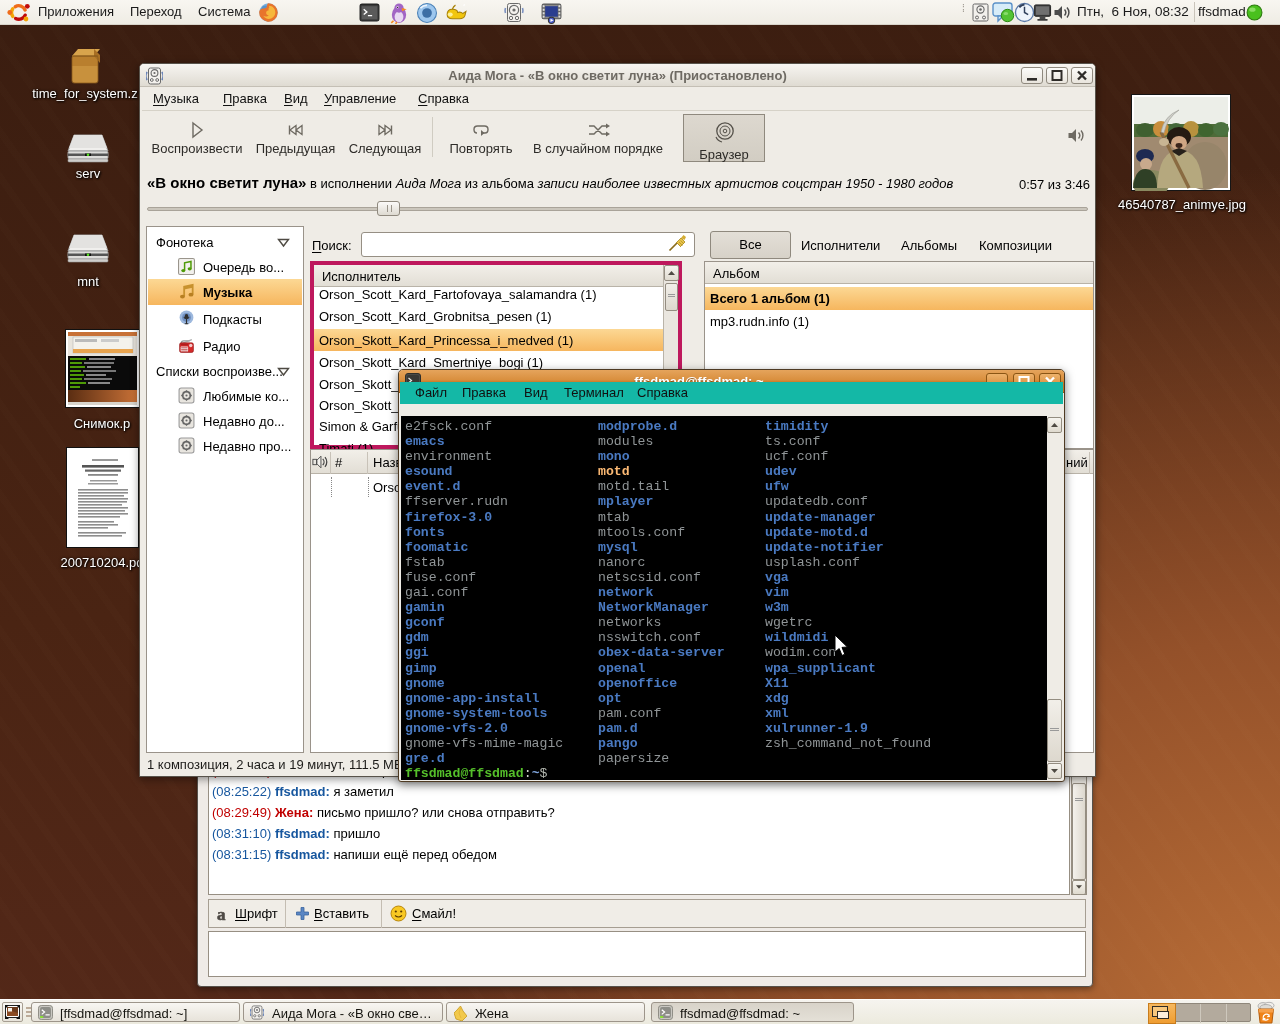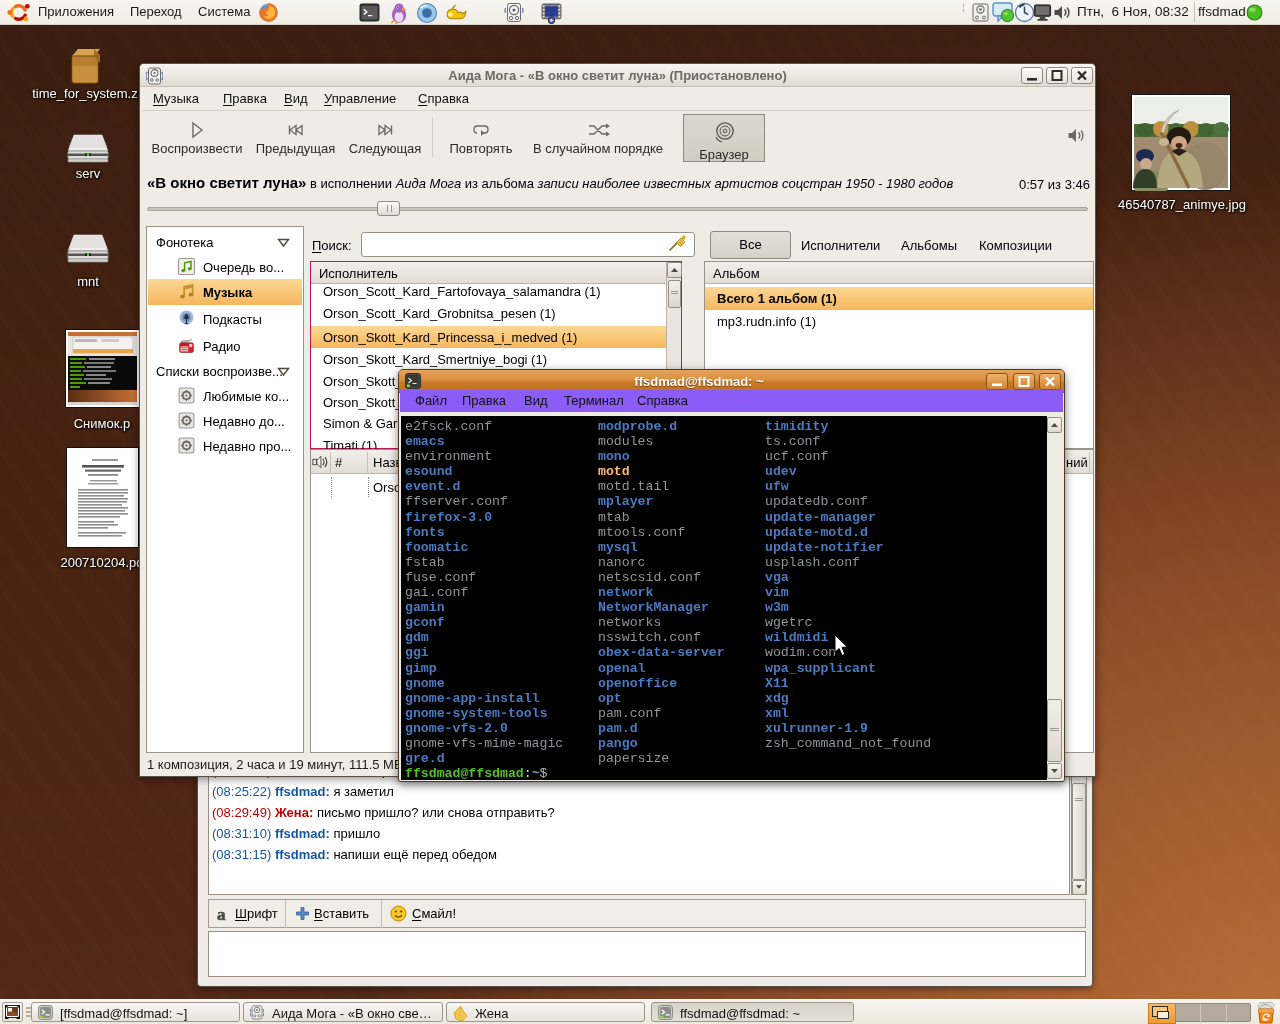--- a/index.html
+++ b/index.html
@@ -61,24 +61,24 @@
 .srow .ic { position:absolute; left:30px; top:4px; width:17px; height:17px; }
 .tri { position:absolute; right:12px; top:9px; }
 
 
 #music .srchlbl { position:absolute; left:172px; top:174px; }
 #music .srchbox { position:absolute; left:221px; top:168px; width:334px; height:25px; background:#fff; border:1px solid #968f84; border-radius:3px; }
 #music .tab-vse { position:absolute; left:570px; top:167px; width:81px; height:28px; background:linear-gradient(#e3dfd7,#d7d2c8); border:1px solid #8f897e; border-radius:3px; text-align:center; line-height:26px; }
 #music .tablbl { position:absolute; top:174px; }
 
 
-#artlist { position:absolute; left:170px; top:197px; width:372px; height:188px; background:#fff; border:1px solid #be185d; }
+#artlist { position:absolute; left:170px; top:197px; width:372px; height:188px; background:#fff; border:4px solid #be185d; }
 #alblist { position:absolute; left:564px; top:197px; width:390px; height:188px; background:#fff; border:1px solid #9a938a; }
 .lhead { position:absolute; left:0; right:0; top:0; height:22px; background:linear-gradient(#f2efe9,#e2ded5); border-bottom:1px solid #b9b3a8; }
-.lrow { position:absolute; left:0; right:0; height:22px; padding:4px 0 0 12px; white-space:nowrap; overflow:hidden;}
+.lrow { position:absolute; left:0; right:0; height:22px; padding:4px 0 0 5px; white-space:nowrap; overflow:hidden;}
 .sel { background:linear-gradient(#fcd894,#f6b65e); }
 
 
 #tracklist { position:absolute; left:170px; top:385px; width:784px; height:304px; background:#fff; border:1px solid #9a938a; }
 
 #music .statusbar { position:absolute; left:7px; top:693px; font-size:13px; color:#1c1b19; }
 
 
 #chat { left:197px; top:740px; width:896px; height:247px; z-index:10;
   background:#efebe7; border:1px solid #56514b; border-radius:0 0 4px 4px; box-shadow:0 2px 6px rgba(0,0,0,.4); }
@@ -91,21 +91,21 @@
 #chat .chinput { position:absolute; left:10px; top:190px; width:878px; height:46px; background:#fff; border:1px solid #978f83; }
 
 
 #term { left:398px; top:369px; width:667px; height:413px; z-index:30;
   background:#efece6; border:1px solid #4e3a23; border-radius:5px 5px 3px 3px; box-shadow:0 3px 10px rgba(0,0,0,.5); }
 #term .titlebar { position:absolute; left:0; top:0; right:0; height:23px; border-radius:4px 4px 0 0;
   background:linear-gradient(#e5a45c 0%, #d98f3e 45%, #c87a28 55%, #c07020 100%); border-bottom:1px solid #8a5514; }
 #term .title { position:absolute; top:4px; left:0; width:600px; text-align:center; color:#fff; font-weight:bold; font-size:13px; text-shadow:0 1px 1px rgba(60,30,0,.6); }
 .obtn { position:absolute; top:3px; width:22px; height:17px; border:1px solid #8a5514; border-radius:3px;
   background:linear-gradient(#eeb26b,#d18531); color:#fff; text-align:center; line-height:15px; font-size:11px; font-weight:bold; text-shadow:0 1px 1px rgba(60,30,0,.5);}
-#term .menubar { position:absolute; left:1px; top:20px; right:1px; height:22px; background:#8b5cf6; }
+#term .menubar { position:absolute; left:1px; top:12px; right:1px; height:22px; background:#14b8a6; }
 #term .menubar > span { position:absolute; top:3px; color:#111; }
 #term .black { position:absolute; left:2px; top:46px; width:648px; height:364px; background:#000; overflow:hidden;
   font-family:"Liberation Mono", monospace; font-size:13.2px; }
 .tc-dir { color:#4a7ac2; font-weight:bold; }
 .tc-file { color:#909597; }
 .tc-cyan { color:#fdba74; font-weight:bold; }
 .tc-grn { color:#55c02a; font-weight:bold; }
 .tc-wht { color:#d3d7cf; }
 #term .tscroll { position:absolute; right:2px; top:46px; width:15px; height:364px; background:#efece6; }
 
@@ -580,21 +580,21 @@
       <span style="left:164px">Терминал</span>
       <span style="left:237px">Справка</span>
     </div>
     <div class="black">
       <div class="tcol" style="position:absolute;left:4px;top:3px;line-height:15.1px">
         <div class="tc-file">e2fsck.conf</div>
         <div class="tc-dir">emacs</div>
         <div class="tc-file">environment</div>
         <div class="tc-dir">esound</div>
         <div class="tc-dir">event.d</div>
-        <div class="tc-file">ffserver.conf</div>
+        <div class="tc-file">ffserver.rudn</div>
         <div class="tc-dir">firefox-3.0</div>
         <div class="tc-dir">fonts</div>
         <div class="tc-dir">foomatic</div>
         <div class="tc-file">fstab</div>
         <div class="tc-file">fuse.conf</div>
         <div class="tc-file">gai.conf</div>
         <div class="tc-dir">gamin</div>
         <div class="tc-dir">gconf</div>
         <div class="tc-dir">gdm</div>
         <div class="tc-dir">ggi</div>

